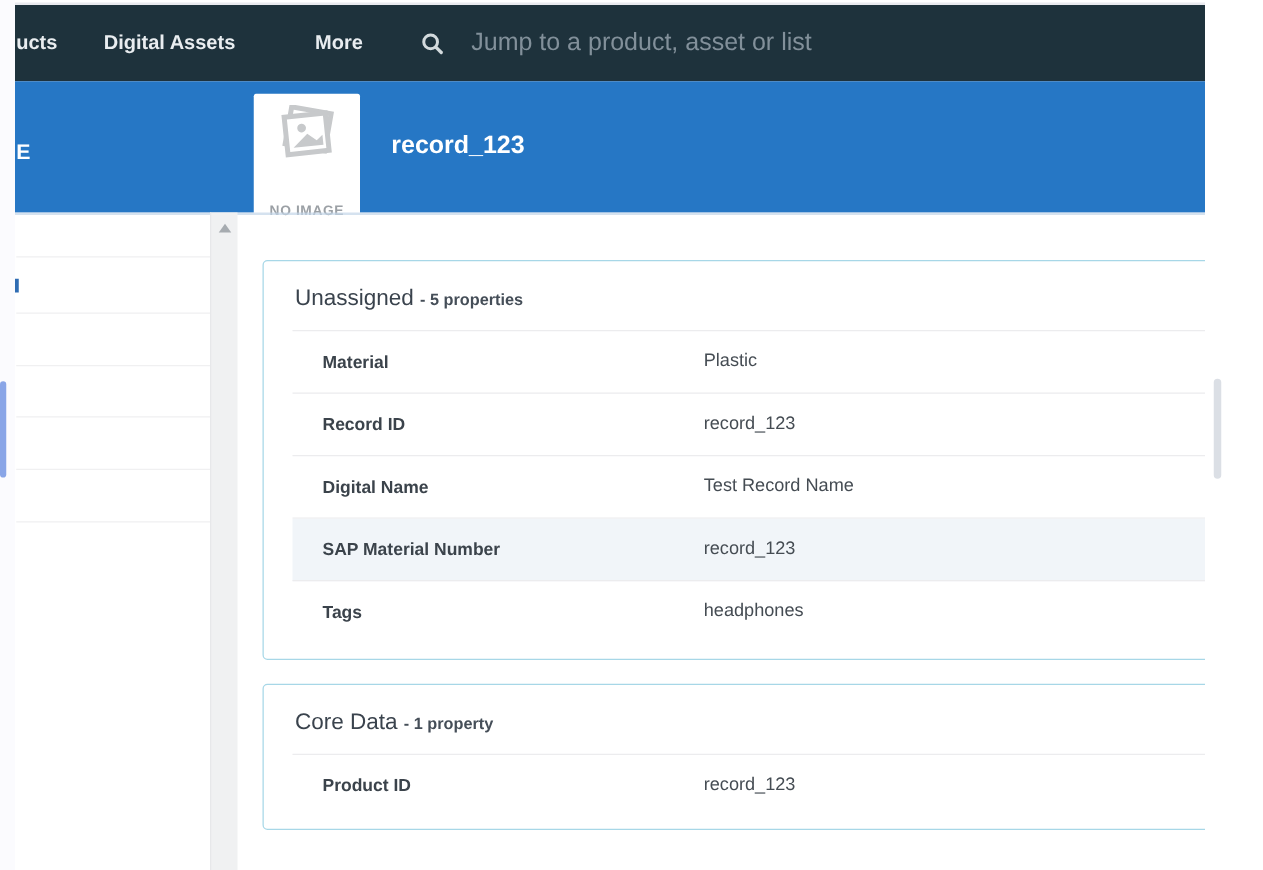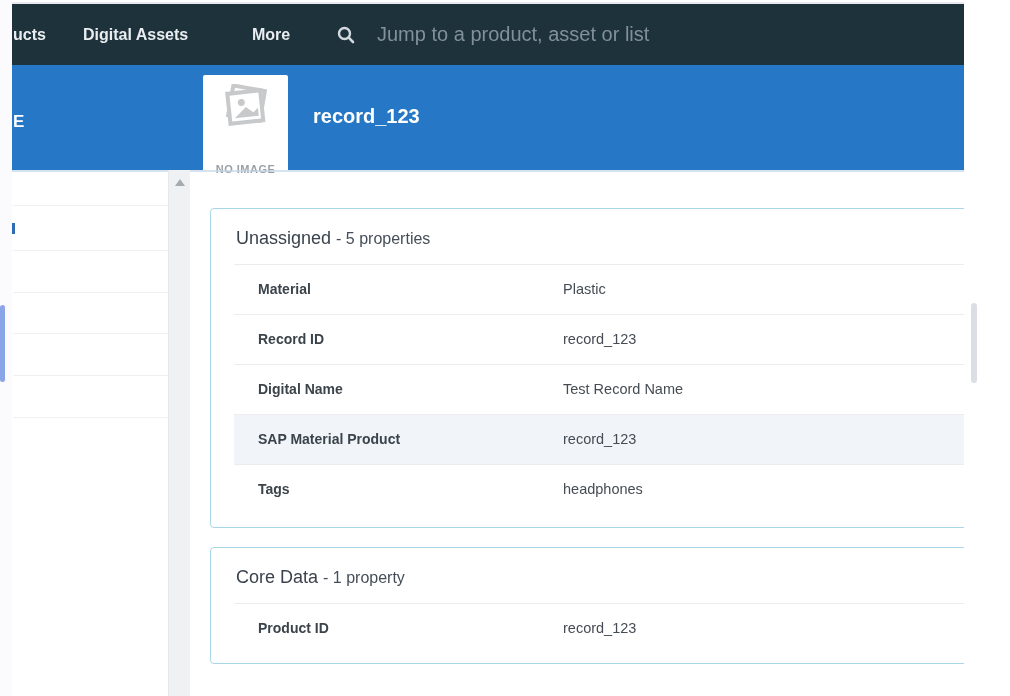--- a/index.html
+++ b/index.html
@@ -39,21 +39,21 @@
   .blue-tick { position:absolute; left:0; top:219px; width:3px; height:11px; background:#2f6cb3; }
   .side-scroll { position:absolute; left:156px; top:166px; width:22px; height:526px; background:#f0f1f2; border-left:1px solid #e7e8ea; }
   .scroll-up-arrow { position:absolute; left:6px; top:9px; width:0; height:0; border-left:5px solid transparent; border-right:5px solid transparent; border-bottom:7px solid #a6abb0; }
 
   
   .card { position:absolute; left:198px; width:780px; background:#ffffff; border:1px solid #a7d7e7; border-radius:4px; }
   .card-1 { top:204px; height:320px; }
   .card-2 { top:543px; height:117px; }
   .card-header { position:absolute; left:23px; top:0; right:0; height:56px; border-bottom:1px solid #ececee; }
   .card-title { position:absolute; left:2px; top:19px; font-size:18px; font-weight:500; color:#3a434d; }
-  .card-count { font-size:16px; font-weight:400; color:#454e58; margin-left:5px; }
+  .card-count { font-size:13px; font-weight:700; color:#454e58; margin-left:5px; }
   .rows { position:absolute; left:23px; right:16px; top:56px; }
   .prop-row { position:relative; height:50px; border-bottom:1px solid #ececee; }
   .prop-row:last-child { border-bottom:none; }
   .prop-row.highlighted { background:#f1f5f9; }
   .row-tall { height:60px; }
   .prop-label { position:absolute; left:24px; top:16px; font-size:14px; font-weight:700; color:#3b434b; white-space:nowrap; }
   .prop-value { position:absolute; left:329px; top:16px; font-size:14.5px; font-weight:400; color:#454c53; white-space:nowrap; }
 </style>
 </head>
 <body>
@@ -124,21 +124,21 @@
         </div>
         <div class="prop-row">
           <span class="prop-label">Record ID</span>
           <span class="prop-value">record_123</span>
         </div>
         <div class="prop-row">
           <span class="prop-label">Digital Name</span>
           <span class="prop-value">Test Record Name</span>
         </div>
         <div class="prop-row highlighted">
-          <span class="prop-label">SAP Material Product</span>
+          <span class="prop-label">SAP Material Number</span>
           <span class="prop-value">record_123</span>
         </div>
         <div class="prop-row">
           <span class="prop-label">Tags</span>
           <span class="prop-value">headphones</span>
         </div>
       </div>
     </div>
 
     <div class="card card-2">

